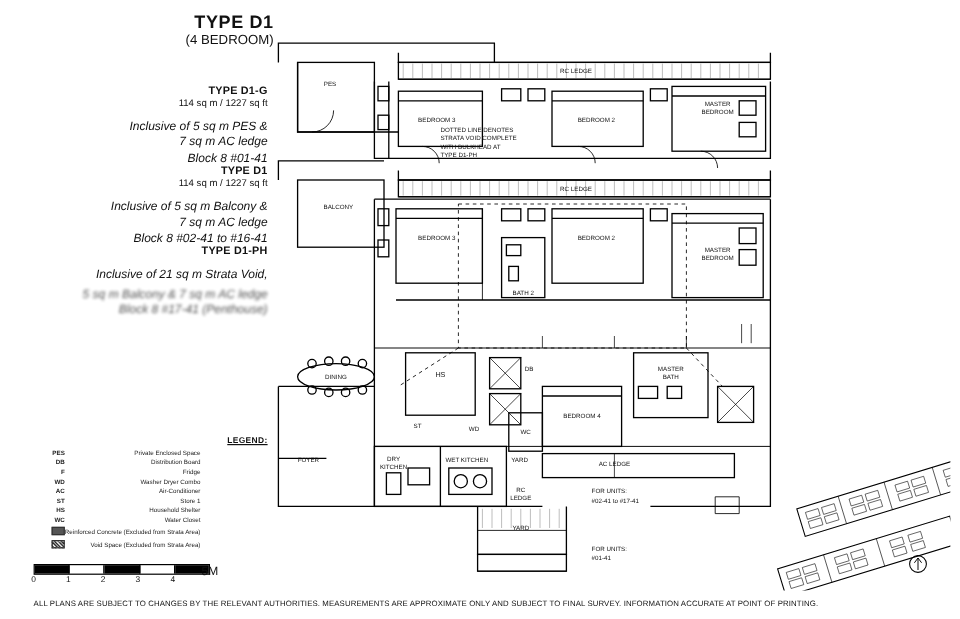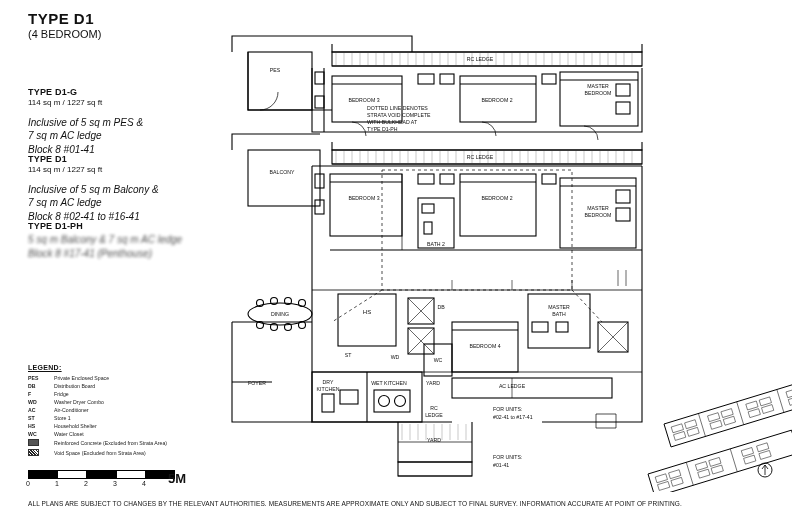--- a/index.html
+++ b/index.html
@@ -4,26 +4,26 @@
 <style>
   html,body{margin:0;padding:0;}
   body{
     width:800px;height:516px;
     background:#ffffff;
     font-family:"Liberation Sans", sans-serif;
     color:#111;
     position:relative;
     overflow:hidden;
   }
-  .abs{position:absolute;}
+  .abs{position:absolute;text-align:right;}
   
   #title-block{left:28px;top:10px;width:200px;}
   #title-block .t1{font-size:15px;font-weight:bold;letter-spacing:.5px;}
   #title-block .t2{font-size:11px;font-weight:normal;margin-top:1px;}
-  .spec{margin-top:30px;width:195px;}
+  .spec{margin-top:13px;width:195px;}
   .spec .hd{font-size:9px;font-weight:bold;letter-spacing:.2px;}
   .spec .ln{font-size:8px;margin-top:1px;line-height:1.35;}
   .spec .blk{font-size:10px;line-height:1.35;font-style:italic;}
   .blurred{filter:blur(1.4px);opacity:.75;}
   
   #legend{left:28px;top:364px;width:195px;}
   #legend .lg-title{font-size:7px;font-weight:bold;text-decoration:underline;letter-spacing:.3px;}
   #legend table{border-collapse:collapse;margin-top:3px;}
   #legend td{font-size:5.2px;padding:1px 0;vertical-align:middle;color:#222;}
   #legend td.k{width:26px;font-weight:bold;}
@@ -64,20 +64,21 @@
 <div class="abs spec" style="left:28px;top:124px;">
   <div class="hd">TYPE D1</div>
   <div class="ln">114 sq m / 1227 sq ft</div>
   <div class="blk" style="margin-top:7px;white-space:pre-line;">Inclusive of 5 sq m Balcony &amp;
 7 sq m AC ledge
 Block 8 #02-41 to #16-41</div>
 </div>
 
 <div class="abs spec" style="left:28px;top:191px;">
   <div class="hd">TYPE D1-PH</div>
+  <div class="blk" style="margin-top:9px;">Inclusive of 21 sq m Strata Void,</div>
   <div class="blk blurred" style="margin-top:2px;white-space:pre-line;">5 sq m Balcony &amp; 7 sq m AC ledge
 Block 8 #17-41 (Penthouse)</div>
 </div>
 
 <div class="abs" id="legend">
   <div class="lg-title">LEGEND:</div>
   <table>
     <tbody>
       <tr>
           <td class="k">PES</td>
@@ -130,21 +131,21 @@
     <div></div>
     <div></div>
     <div></div>
   </div>
   <div class="nums">
     <span style="left:-2px">0</span>
     <span style="left:27px">1</span>
     <span style="left:56px">2</span>
     <span style="left:85px">3</span>
     <span style="left:114px">4</span>
-    <span style="left:140px;top:-9px;font-size:13px;font-weight:bold">5M</span>
+    <span style="left:140px;top:-9px;font-size:10px;font-weight:normal">5M</span>
   </div>
 </div>
 
 <div class="abs" id="footer">ALL PLANS ARE SUBJECT TO CHANGES BY THE RELEVANT AUTHORITIES. MEASUREMENTS ARE APPROXIMATE ONLY AND SUBJECT TO FINAL SURVEY. INFORMATION ACCURATE AT POINT OF PRINTING.</div>
 
 <div class="abs" id="plan">
 <svg width="580" height="470" viewBox="0 0 580 470">
   <g fill="none" stroke="#000" stroke-width="1.1">
 
     <path d="M20 30 L20 14 L200 14 L200 30"></path>

